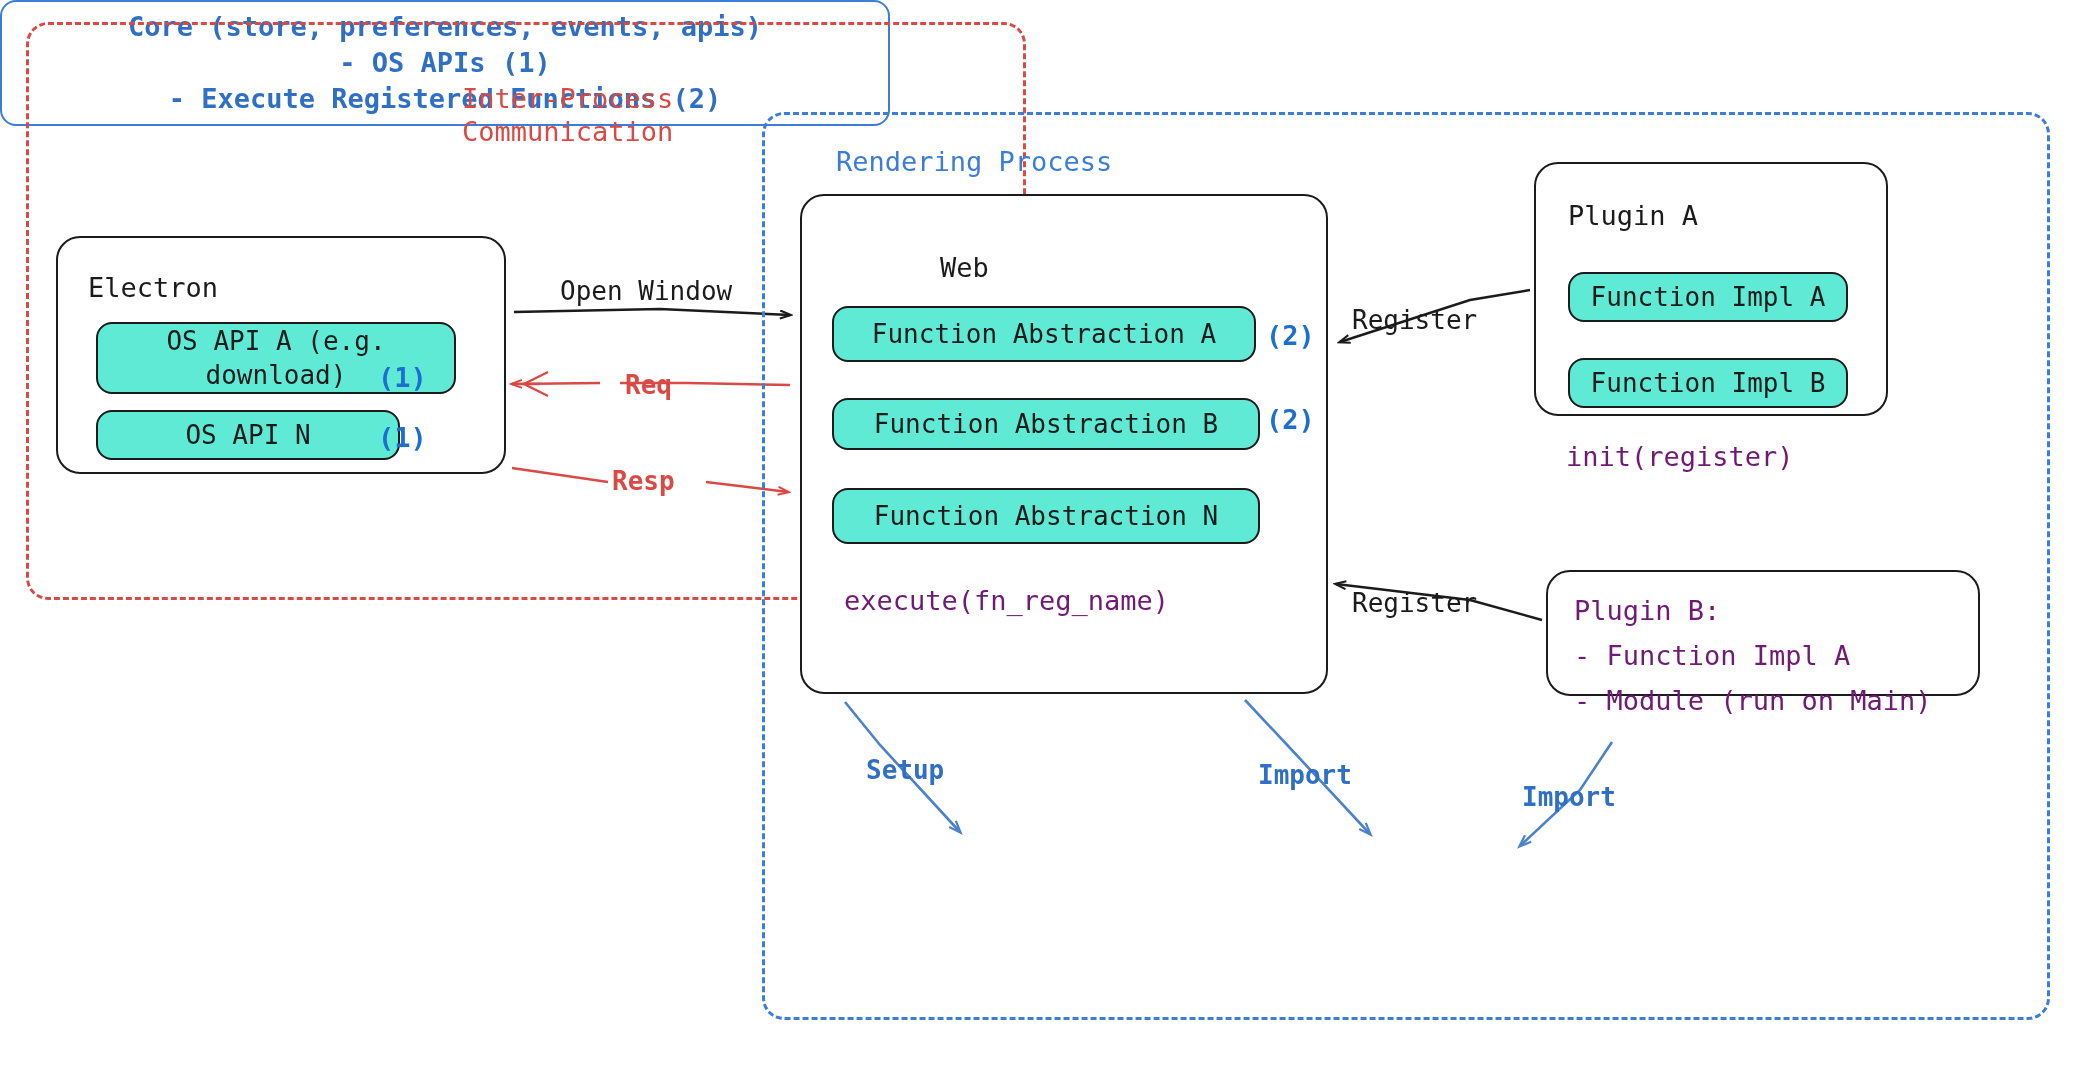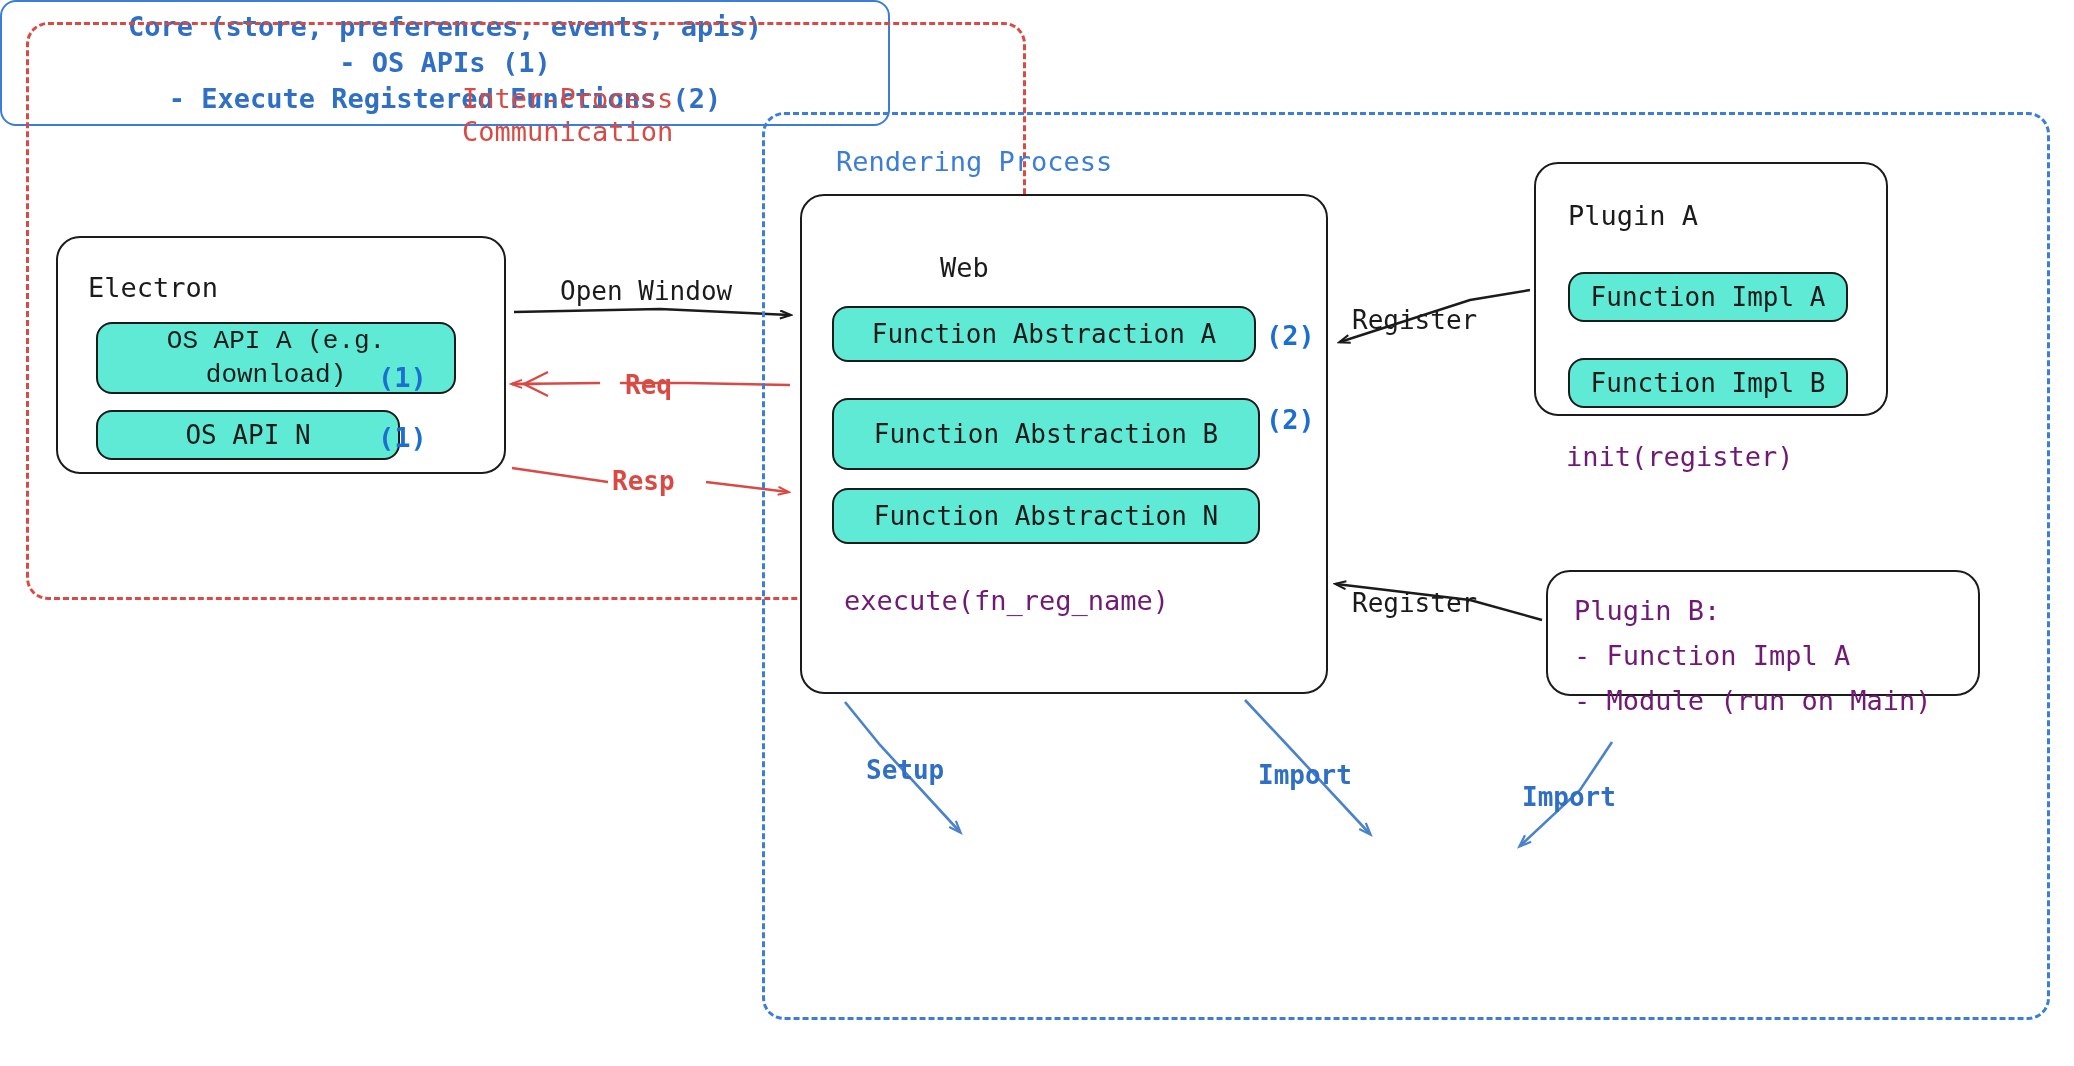--- a/index.html
+++ b/index.html
@@ -104,30 +104,30 @@
     font-size: 27px;
     color: #1c6fd0;
     font-weight: 600;
     white-space: nowrap;
   }
 
   
   #box-electron { left: 56px; top: 236px; width: 450px; height: 238px; }
   #electron-title { left: 88px; top: 272px; }
   #osapi-a { left: 96px; top: 322px; width: 360px; height: 72px; }
-  #osapi-a-label { padding: 17px 14px; font-family: Liberation Mono, monospace; }
+  #osapi-a-label { padding: 17px 14px; }
   #osapi-n { left: 96px; top: 410px; width: 304px; height: 50px; }
   #mark-osapi-a { left: 378px; top: 362px; }
   #mark-osapi-n { left: 378px; top: 422px; }
 
   
   #box-web { left: 800px; top: 194px; width: 528px; height: 500px; }
   #web-title { left: 940px; top: 252px; }
   #fa-a { left: 832px; top: 306px; width: 424px; height: 56px; }
-  #fa-b { left: 832px; top: 398px; width: 428px; height: 72px; }
+  #fa-b { left: 832px; top: 398px; width: 428px; height: 52px; }
   #fa-n { left: 832px; top: 488px; width: 428px; height: 56px; }
   #mark-fa-a { left: 1266px; top: 320px; }
   #mark-fa-b { left: 1266px; top: 404px; }
   #web-execute { left: 844px; top: 578px; }
 
   
   #box-plugin-a { left: 1534px; top: 162px; width: 354px; height: 254px; }
   #plugin-a-title { left: 1568px; top: 200px; }
   #fi-a { left: 1568px; top: 272px; width: 280px; height: 50px; }
   #fi-b { left: 1568px; top: 358px; width: 280px; height: 50px; }

